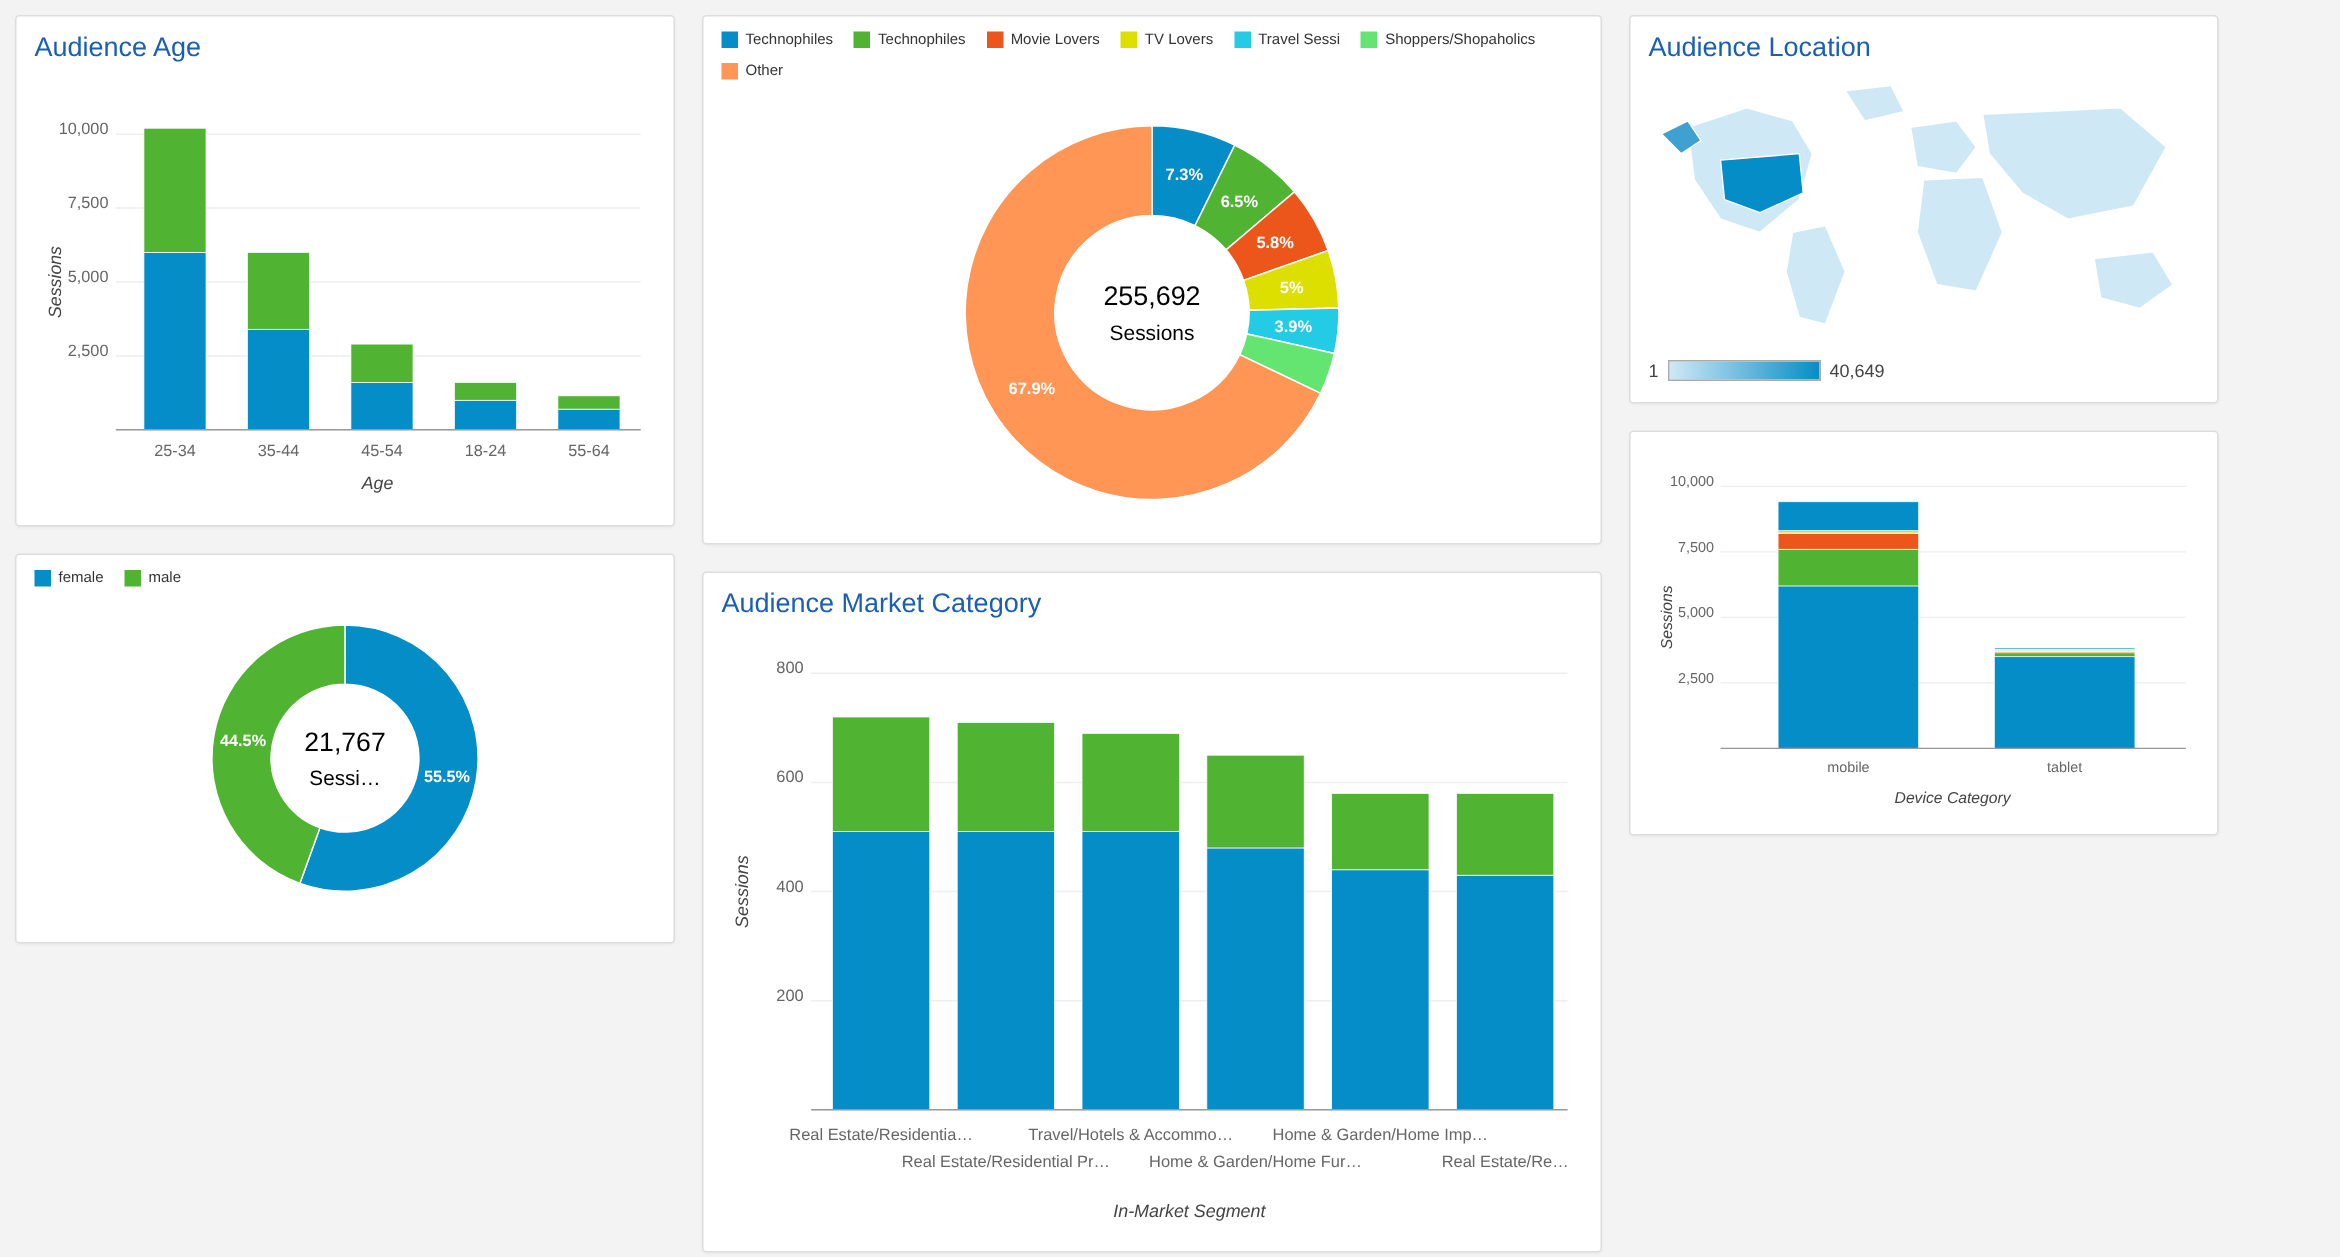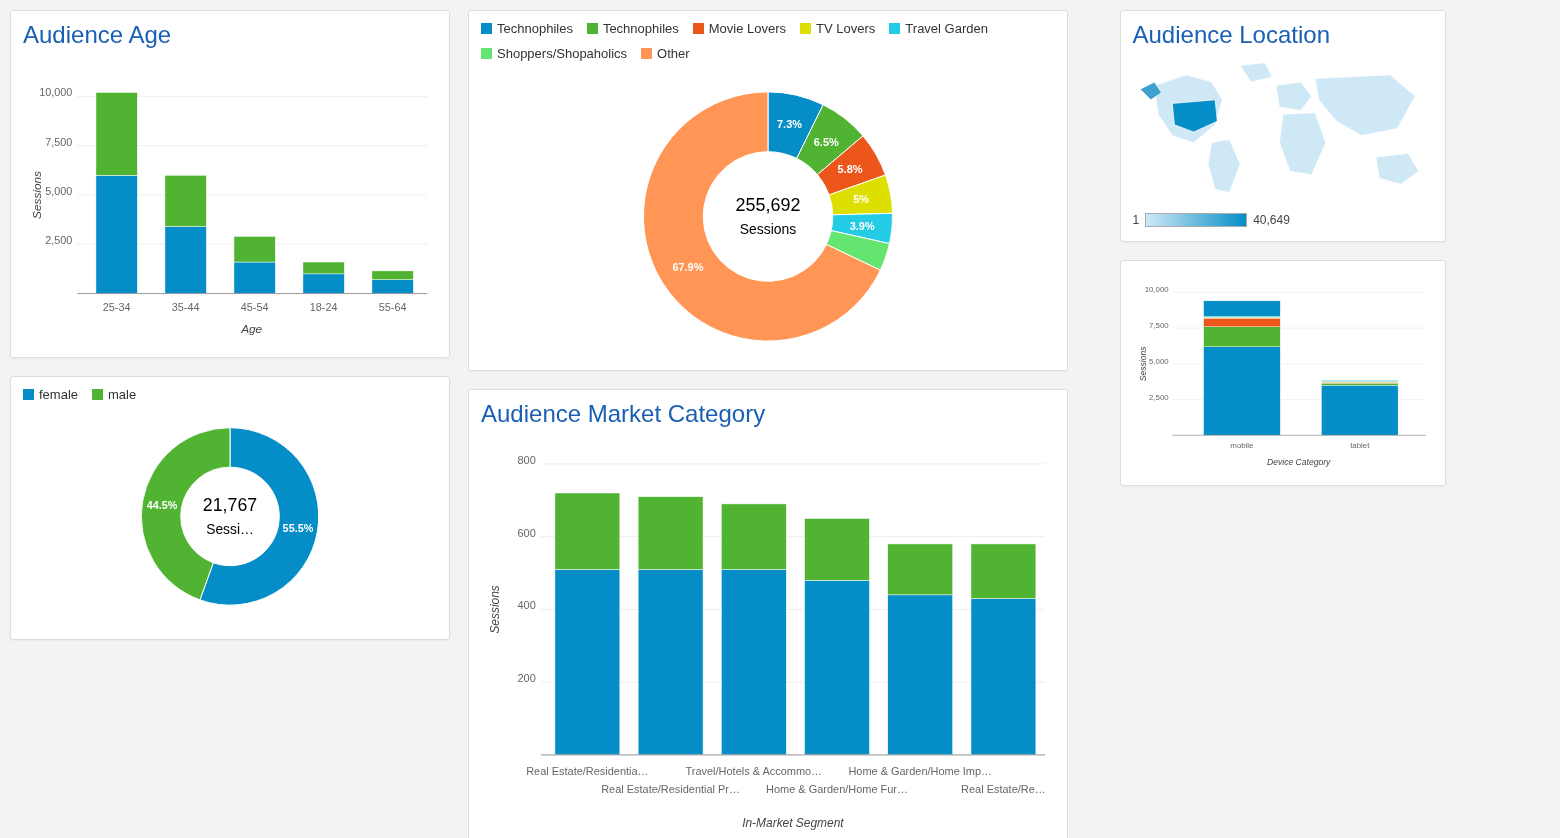--- a/index.html
+++ b/index.html
@@ -25,35 +25,35 @@
   }
   .dashboard {
     display: flex;
     gap: 18px;
     padding: 10px;
     align-items: flex-start;
   }
   .col { display: flex; flex-direction: column; gap: 18px; }
   .col-left   { width: 440px; }
   .col-center { width: 600px; }
-  .col-right  { width: 393px; align-items: center; }
+  .col-right  { width: 393px; }
   .panel {
     background: var(--panel-bg);
     border: 1px solid var(--panel-border);
     border-radius: 3px;
     padding: 10px 12px 14px 12px;
     box-shadow: 0 1px 2px rgba(0,0,0,0.04);
   }
   .panel-title {
     color: var(--title);
-    font-size: 24px;
+    font-size: 18px;
     margin: 0 0 8px 0;
     font-weight: 400;
   }
-  .legend { display: flex; flex-wrap: wrap; gap: 10px 14px; font-size: 13px; justify-content: flex-start; margin-bottom: 6px; }
+  .legend { display: flex; flex-wrap: wrap; gap: 10px 14px; font-size: 10px; justify-content: flex-start; margin-bottom: 6px; }
   .legend-item { display: flex; align-items: center; gap: 5px; white-space: nowrap; }
   .swatch { width: 11px; height: 11px; display: inline-block; }
   .axis-label { font-style: italic; font-size: 12px; fill: #444; }
   .tick-label { font-size: 11px; fill: var(--tick); }
   .gridline { stroke: #eee; stroke-width: 1; }
   .donut-center { font-size: 14px; }
   .donut-center .big { font-size: 18px; }
   .slice-label { font-size: 11px; fill: #fff; font-weight: 600; }
   .map-scale { display: flex; align-items: center; gap: 6px; font-size: 12px; color: #444; margin-top: 6px; }
   .map-gradient { flex: 0 0 100px; height: 12px; background: linear-gradient(to right, #cfe8f6, #058dc7); border: 1px solid #aaa; }
@@ -149,21 +149,21 @@
         <span class="legend-item">
             <span class="swatch" style="background:var(--red)"></span>
             <span>Movie Lovers</span>
           </span>
         <span class="legend-item">
             <span class="swatch" style="background:var(--yellow)"></span>
             <span>TV Lovers</span>
           </span>
         <span class="legend-item">
             <span class="swatch" style="background:var(--teal)"></span>
-            <span>Travel Garden</span>
+            <span>Travel Sessi</span>
           </span>
         <span class="legend-item">
             <span class="swatch" style="background:var(--lightgreen)"></span>
             <span>Shoppers/Shopaholics</span>
           </span>
         <span class="legend-item">
             <span class="swatch" style="background:var(--orange)"></span>
             <span>Other</span>
           </span>
       </div>

